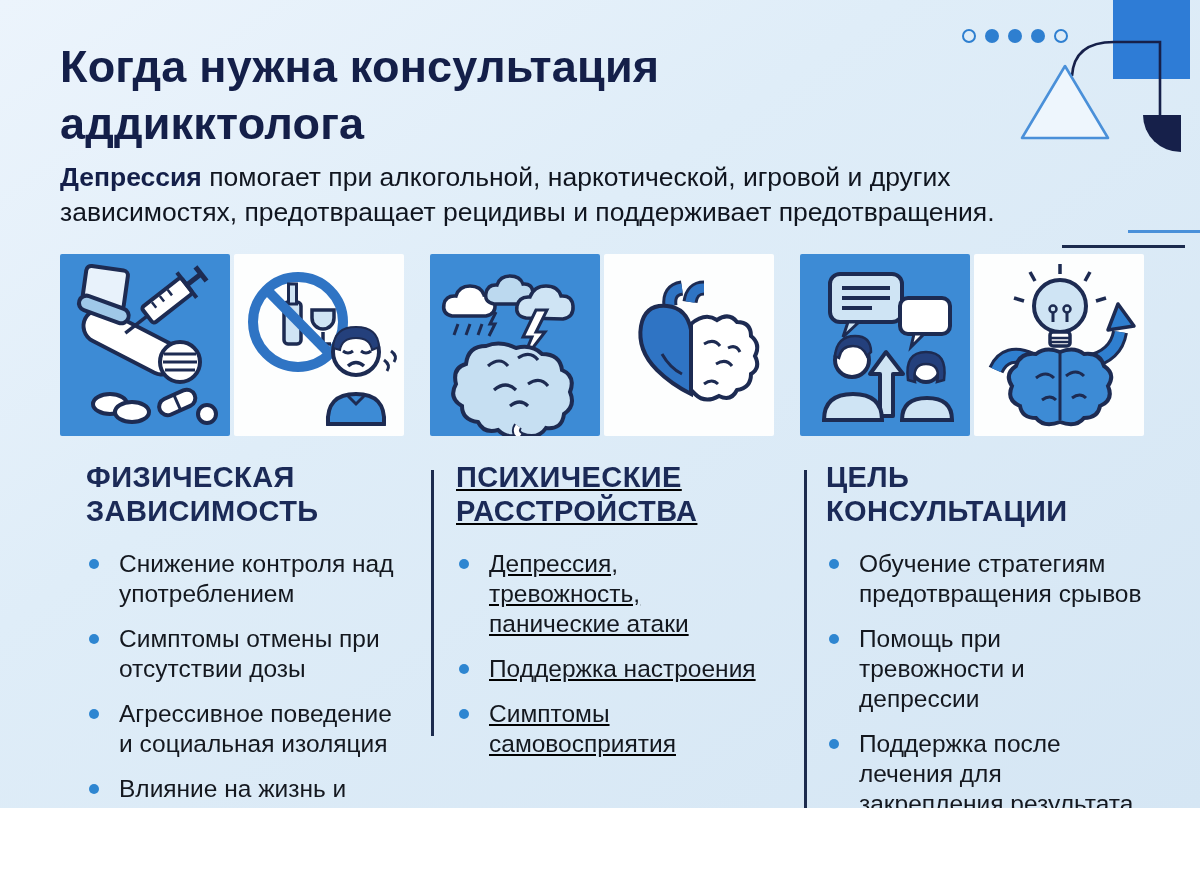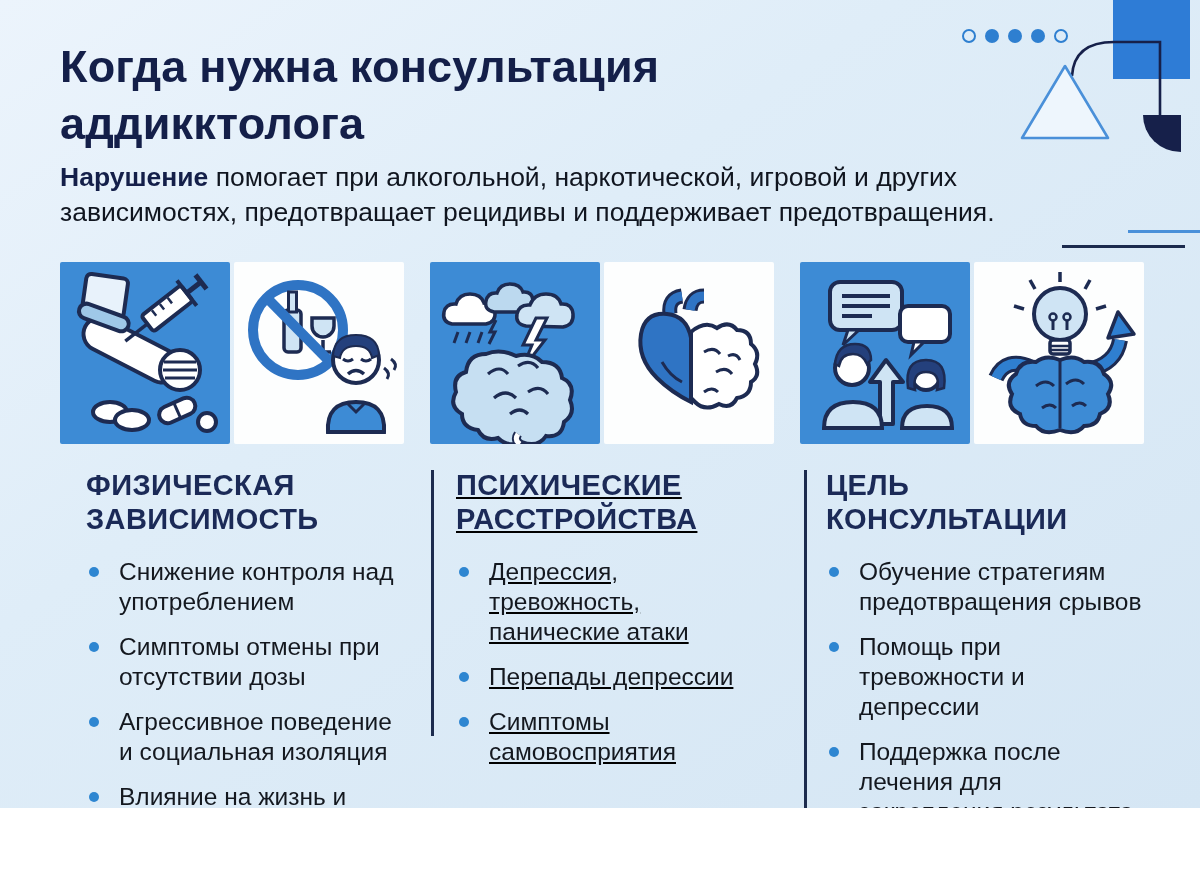--- a/index.html
+++ b/index.html
@@ -30,21 +30,21 @@
   .dot-fill{background:#2e7fd0;}
   .dot-open{border:2.5px solid #2e7fd0;background:transparent;}
   .sq-blue{position:absolute;left:1113px;top:0;width:77px;height:79px;background:#2e7cd6;}
   .corner-svg{position:absolute;left:1040px;top:30px;width:160px;height:130px;}
   .quarter{position:absolute;left:1143px;top:115px;width:38px;height:37px;
     background:#16204a;border-radius:0 0 0 100%;}
   .tri-svg{position:absolute;left:1015px;top:58px;width:100px;height:88px;}
   .line-blue{position:absolute;left:1128px;top:230px;width:74px;height:3px;background:#4a90d9;}
   .line-navy{position:absolute;left:1062px;top:245px;width:123px;height:3px;background:#1c2b4e;}
   
-  .col{position:absolute;top:262px;width:344px;}
+  .col{position:absolute;top:254px;width:344px;}
   .col-1{left:60px;} .col-2{left:430px;text-decoration:underline;} .col-3{left:800px;}
   .tiles{display:flex;gap:4px;height:182px;}
   .tile{width:170px;height:182px;border-radius:2px;flex:0 0 auto;}
   .tile svg{display:block;width:170px;height:182px;}
   .tile-blue{background:#3d8bd5;}
   .tile-white{background:#fdfefe;}
   .col-body{margin-left:26px;}
   .col-heading{margin:24px 0 0 0;font-size:29px;line-height:34px;font-weight:700;
     color:#1b2a57;letter-spacing:.4px;}
   .col-heading span{display:block;}
@@ -89,21 +89,21 @@
     <polygon points="50,8 7,80 93,80" fill="#eef6fd" stroke="#4a90d9" stroke-width="2.6" stroke-linejoin="round"></polygon>
   </svg>
   <div class="line-blue"></div>
   <div class="line-navy"></div>
 
   <h1 class="title">
     <span>Когда нужна консультация</span>
     <span>аддикктолога</span>
   </h1>
   <p class="lead">
-    <b>Нарушение</b><span> помогает при алкогольной, наркотической, игровой и других зависимостях, предотвращает рецидивы и поддерживает предотвращения.</span>
+    <b>Депрессия</b><span> помогает при алкогольной, наркотической, игровой и других зависимостях, предотвращает рецидивы и поддерживает предотвращения.</span>
   </p>
 
   <section class="col col-1">
     <div class="tiles">
       <div class="tile tile-blue">
         <svg viewBox="0 0 170 182">
           <rect x="24" y="14" width="42" height="40" rx="5" fill="#e8f2fb" stroke="#1d2b52" stroke-width="4" transform="rotate(8 45 34)"></rect>
           <line x1="40" y1="72" x2="102" y2="104" stroke="#1d2b52" stroke-width="37" stroke-linecap="round"></line>
           <line x1="40" y1="72" x2="102" y2="104" stroke="#ffffff" stroke-width="29" stroke-linecap="round"></line>
           <rect x="18" y="48" width="52" height="15" rx="7.5" fill="#9fc8e8" stroke="#1d2b52" stroke-width="4" transform="rotate(20 44 55)"></rect>
@@ -190,21 +190,21 @@
         </svg>
       </div>
     </div>
     <div class="col-body">
       <h2 class="col-heading">
         <span>ПСИХИЧЕСКИЕ</span>
         <span>РАССТРОЙСТВА</span>
       </h2>
       <ul class="bullets">
         <li>Депрессия, тревожность, панические атаки</li>
-        <li>Перепады депрессии</li>
+        <li>Поддержка настроения</li>
         <li>Симптомы самовосприятия</li>
       </ul>
     </div>
   </section>
 
   <div class="vdivider vd-3"></div>
   <section class="col col-3">
     <div class="tiles">
       <div class="tile tile-blue">
         <svg viewBox="0 0 170 182">

